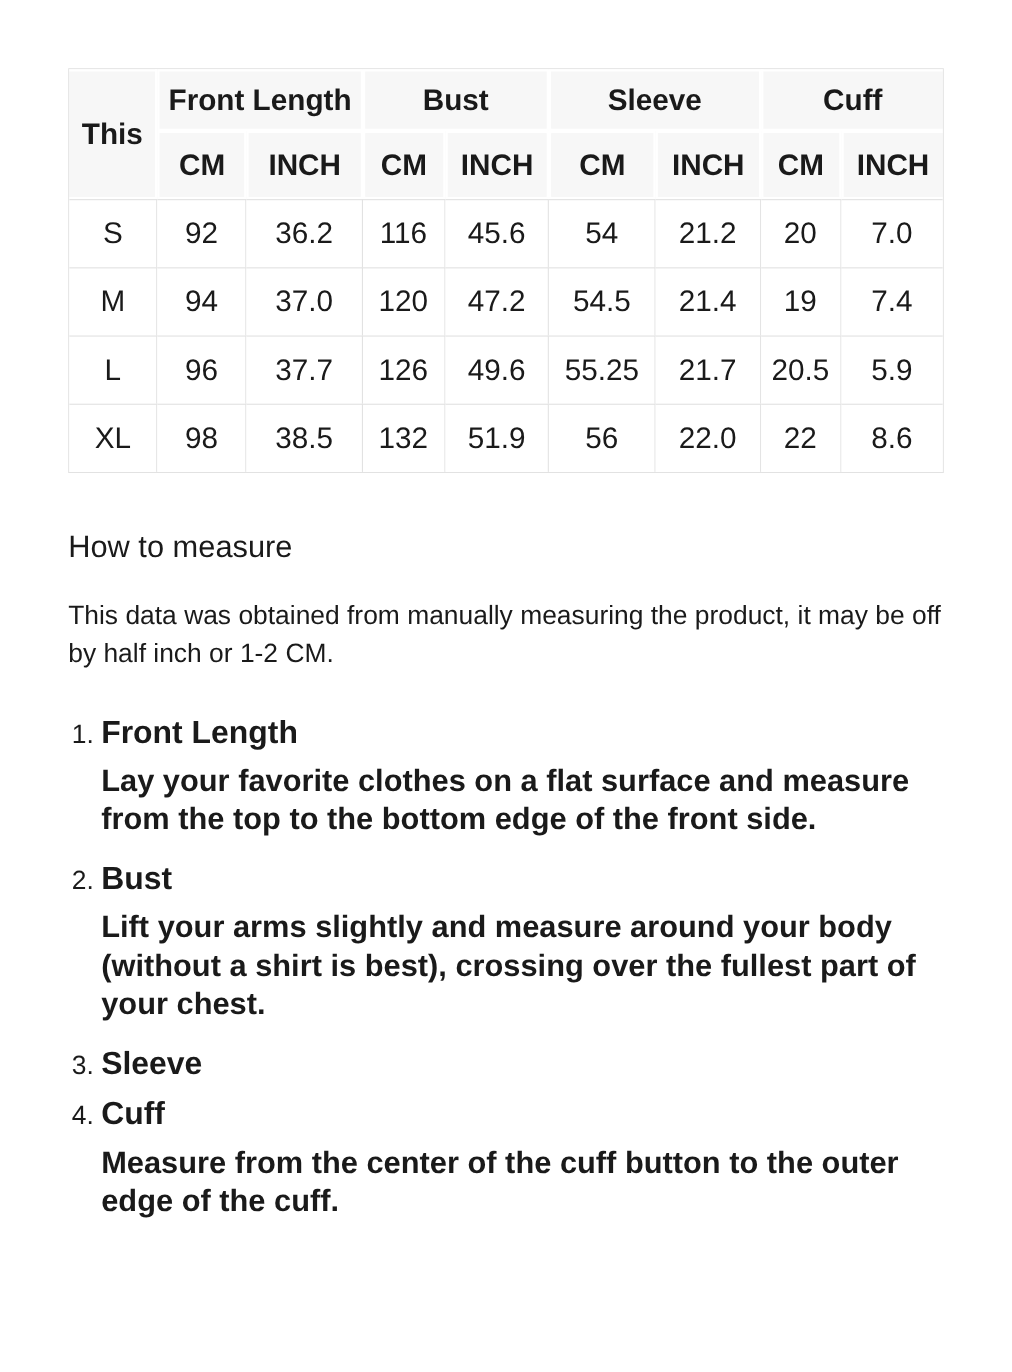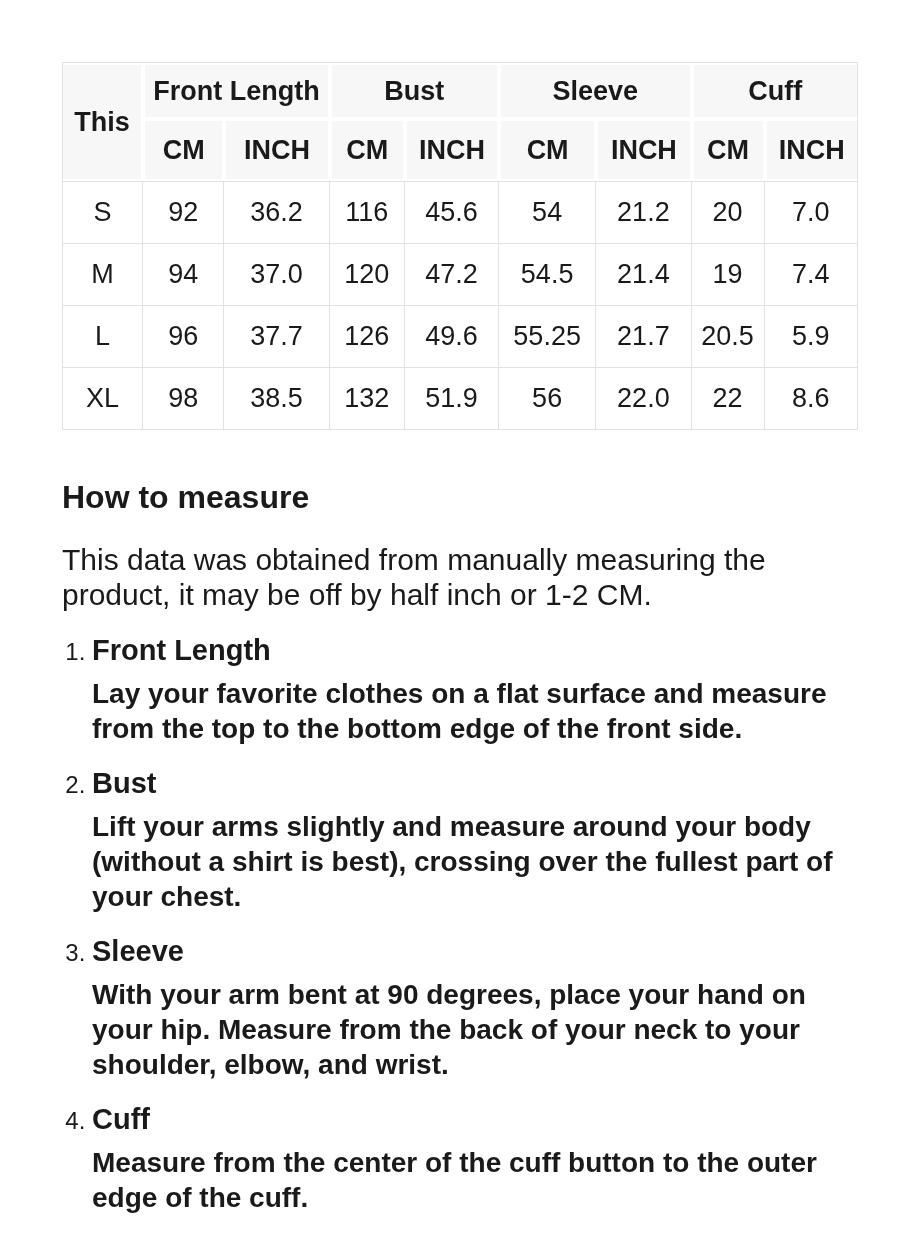--- a/index.html
+++ b/index.html
@@ -51,29 +51,29 @@
     height: 61px;
     padding: 0;
     border-top: 1px solid #e2e2e2;
     border-right: 1px solid #e2e2e2;
     color: #1a1a1a;
   }
   table.size-chart td:last-child { border-right: none; }
 
   
   .htm-title {
-    font-size: 32px;
-    font-weight: bold;
+    font-size: 28px;
+    font-weight: normal;
     margin: 46px 0 24px 0;
     line-height: 42px;
   }
   .htm-intro {
-    font-size: 30px;
+    font-size: 24px;
     line-height: 35px;
-    margin: 0 0 18px 0;
+    margin: 0 0 34px 0;
   }
   ol.steps {
     margin: 0;
     padding: 0 0 0 30px;
   }
   ol.steps li {
     font-size: 24px;       
     margin: 0 0 4px 0;
   }
   .step-title {
@@ -183,21 +183,20 @@
       <li>
         <div class="step-title">Front Length</div>
         <p class="step-desc">Lay your favorite clothes on a flat surface and measure from the top to the bottom edge of the front side.</p>
       </li>
       <li>
         <div class="step-title">Bust</div>
         <p class="step-desc">Lift your arms slightly and measure around your body (without a shirt is best), crossing over the fullest part of your chest.</p>
       </li>
       <li>
         <div class="step-title">Sleeve</div>
-        <p class="step-desc">With your arm bent at 90 degrees, place your hand on your hip. Measure from the back of your neck to your shoulder, elbow, and wrist.</p>
       </li>
       <li>
         <div class="step-title">Cuff</div>
         <p class="step-desc">Measure from the center of the cuff button to the outer edge of the cuff.</p>
       </li>
     </ol>
   </div>
 
 </div>
 

